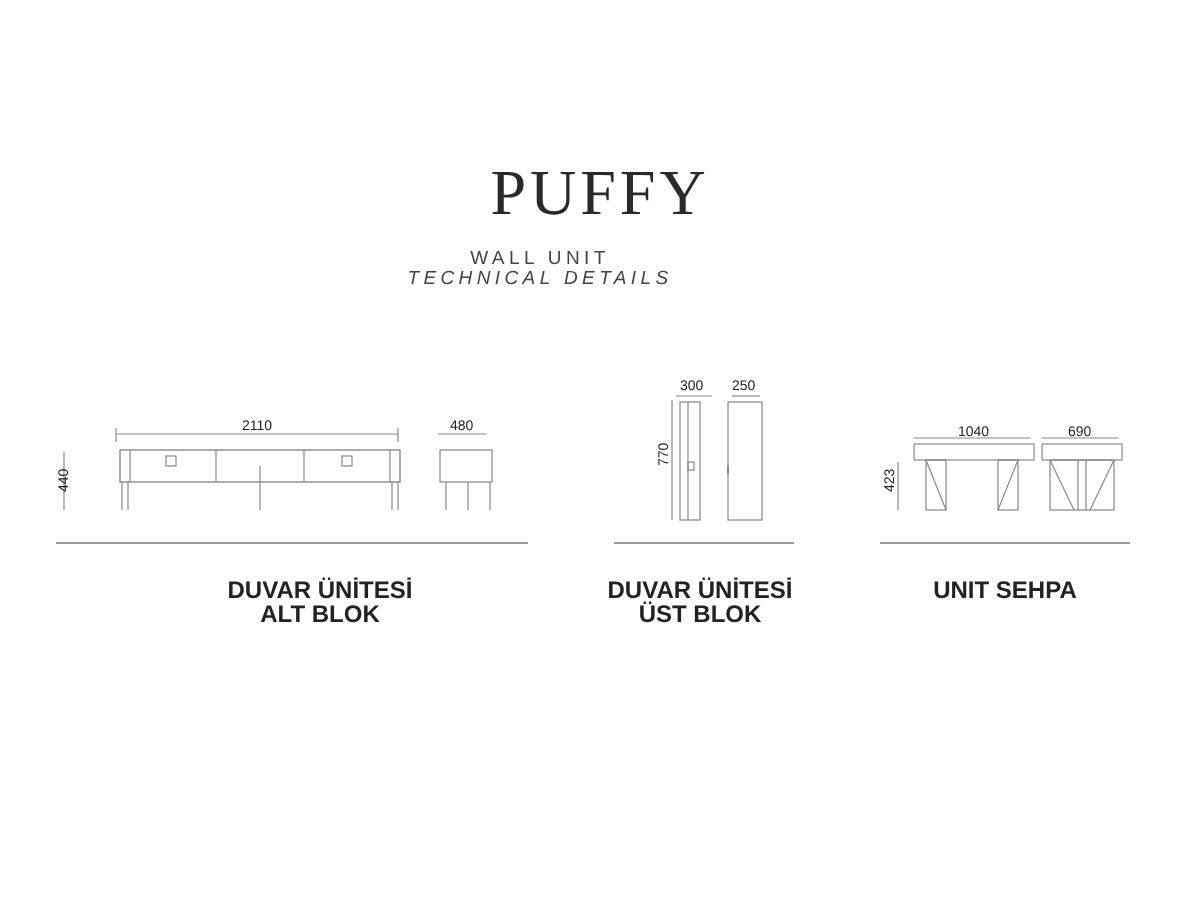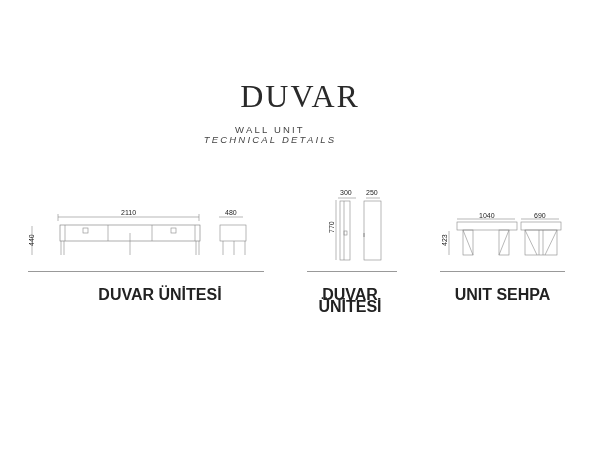--- a/index.html
+++ b/index.html
@@ -2,28 +2,28 @@
 <html><head>
 <meta charset="utf-8">
 <style>
 html,body{margin:0;padding:0;background:#fff;}
 body{width:600px;height:450px;position:relative;overflow:hidden;font-family:"Liberation Sans",sans-serif;color:#222;}
 .title{position:absolute;left:0;width:600px;top:78px;text-align:center;font-family:"Liberation Serif",serif;font-size:32px;letter-spacing:2px;color:#2a2a2a;}
 .sub{position:absolute;left:0;width:540px;text-align:center;font-size:9.5px;letter-spacing:2.2px;color:#444;}
 .s1{top:124px;}
 .s2{top:134px;font-style:italic;}
 .drawing{position:absolute;}
-.lbl{position:absolute;text-align:center;font-weight:bold;font-size:16px;line-height:12px;color:#222;}
+.lbl{position:absolute;text-align:center;font-weight:bold;font-size:12px;line-height:12px;color:#222;}
 .hr{position:absolute;height:1px;background:#999;top:271px;}
 svg text{font-family:"Liberation Sans",sans-serif;font-size:7px;fill:#222;}
 </style>
 </head>
 <body>
 
-<div class="title">DUVAR</div>
+<div class="title">PUFFY</div>
 <div class="sub s1">WALL UNIT</div>
 <div class="sub s2">TECHNICAL DETAILS</div>
 
 <svg class="drawing" style="left:25px;top:205px" width="240" height="60" viewBox="0 0 240 60">
   <g stroke="#888" stroke-width="0.6" fill="none">
     <line x1="33" y1="12" x2="174" y2="12"></line>
     <line x1="33" y1="9" x2="33" y2="16"></line>
     <line x1="174" y1="9" x2="174" y2="16"></line>
     <line x1="7" y1="21" x2="7" y2="50"></line>
     <rect x="35" y="20" width="140" height="16" stroke="#777"></rect>
@@ -44,40 +44,42 @@
     <line x1="209" y1="36" x2="209" y2="50"></line>
     <line x1="220" y1="36" x2="220" y2="50"></line>
   </g>
   <text x="96" y="10">2110</text>
   <text x="200" y="10">480</text>
   <text x="0" y="40" transform="rotate(-90 5 36)">440</text>
 </svg>
 <div class="hr" style="left:28px;width:236px"></div>
 <div class="lbl" style="left:80px;width:160px;top:289px">
   <div>DUVAR ÜNİTESİ</div>
+  <div>ALT BLOK</div>
 </div>
 
 <svg class="drawing" style="left:300px;top:185px" width="120" height="80" viewBox="0 0 120 80">
   <g stroke="#888" stroke-width="0.6" fill="none">
     <line x1="38" y1="13" x2="56" y2="13"></line>
     <line x1="66" y1="13" x2="80" y2="13"></line>
     <line x1="36" y1="15" x2="36" y2="75"></line>
     <rect x="40" y="16" width="10" height="59"></rect>
     <line x1="44" y1="16" x2="44" y2="75"></line>
     <rect x="44" y="46" width="3" height="4"></rect>
     <rect x="64" y="16" width="17" height="59"></rect>
     <line x1="64" y1="48" x2="64" y2="52" stroke-width="1"></line>
   </g>
   <text x="40" y="10">300</text>
   <text x="66" y="10">250</text>
   <text x="28" y="50" transform="rotate(-90 30 46)">770</text>
 </svg>
 <div class="hr" style="left:307px;width:90px"></div>
 <div class="lbl" style="left:290px;width:120px;top:289px">
   <div>DUVAR ÜNİTESİ</div>
+  <div>ÜST BLOK</div>
 </div>
 
 <svg class="drawing" style="left:435px;top:210px" width="150" height="50" viewBox="0 0 150 50">
   <g stroke="#888" stroke-width="0.6" fill="none">
     <line x1="22" y1="9" x2="80" y2="9"></line>
     <rect x="22" y="12" width="60" height="8"></rect>
     <line x1="14" y1="21" x2="14" y2="45"></line>
     <rect x="28" y="20" width="10" height="25"></rect>
     <line x1="28" y1="20" x2="38" y2="45"></line>
     <rect x="64" y="20" width="10" height="25"></rect>

